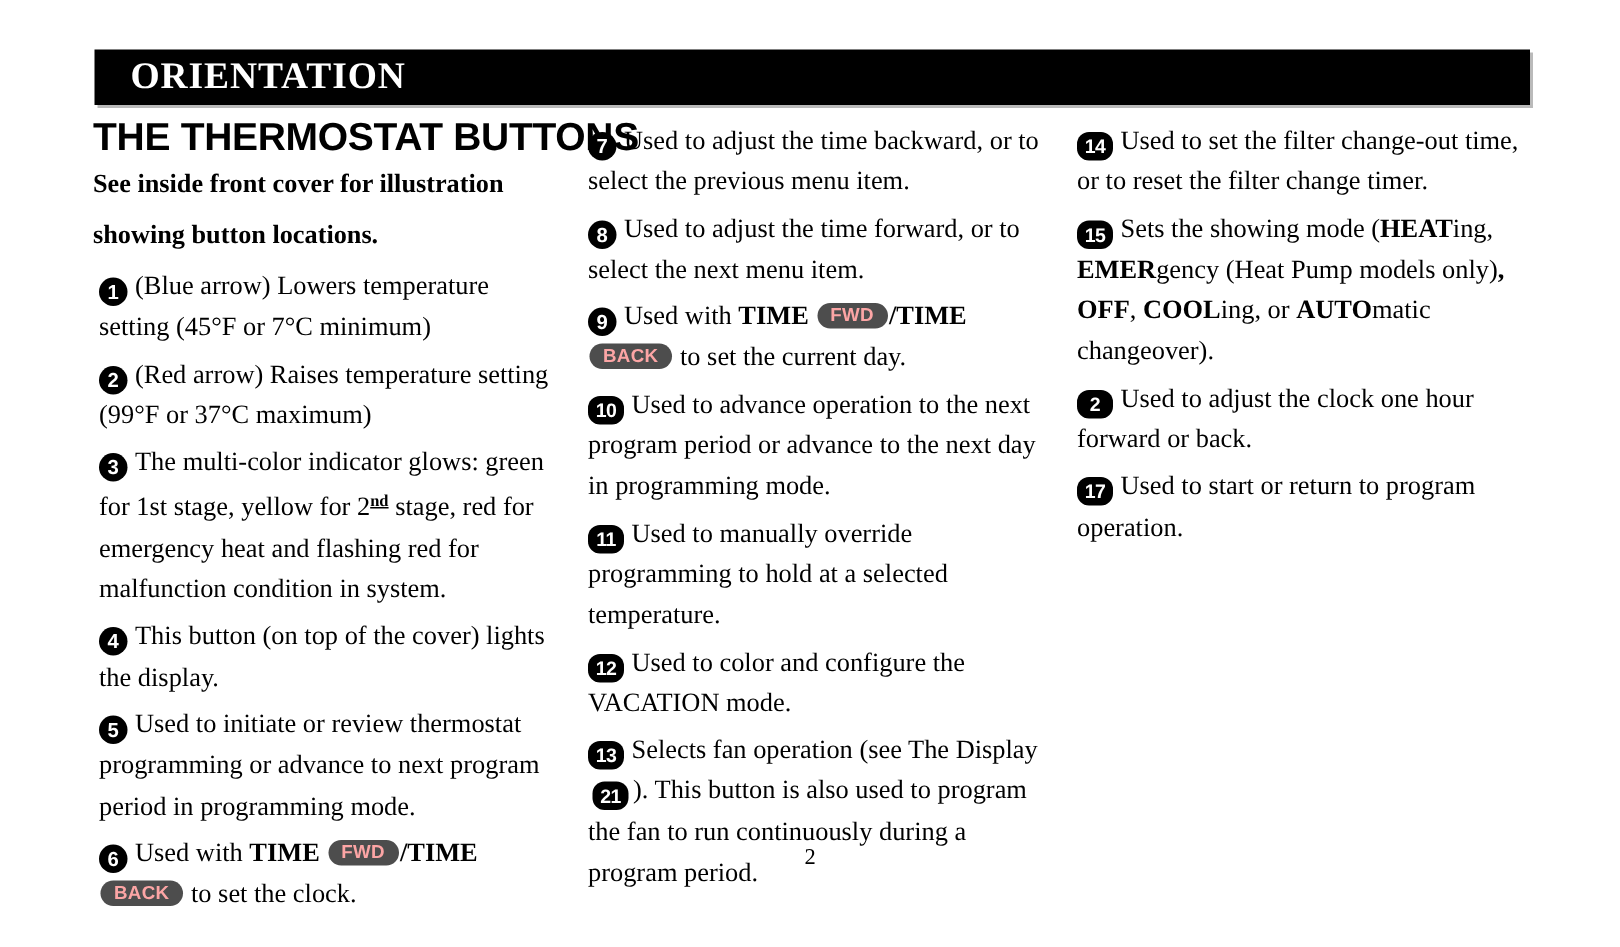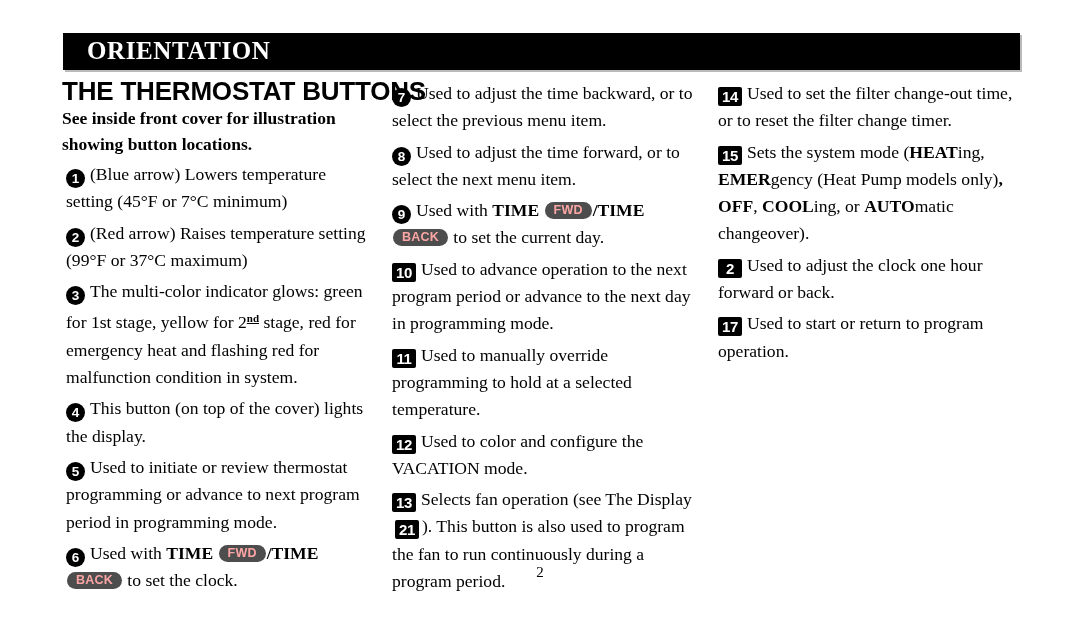--- a/index.html
+++ b/index.html
@@ -65,21 +65,21 @@
   .col-1 { left: 62px;  width: 310px; }
   .col-2 { left: 388px; width: 312px; }
   .col-3 { left: 714px; width: 310px; }
 
   .col-1 .col-inner { padding-top: 29px; }
 
   .intro {
     font-family: "Liberation Serif", "DejaVu Serif", serif;
     font-weight: bold;
     font-size: 17.5px;
-    line-height: 26px;
+    line-height: 34px;
     margin: 0 0 2px 0;
   }
 
   .item {
     font-family: "Liberation Serif", "DejaVu Serif", serif;
     font-size: 17.6px;
     line-height: 27.3px;
     margin: 4px;
     text-indent: 0;
   }
@@ -100,22 +100,22 @@
     width: 19px;
     height: 19px;
     border-radius: 50%;
     font-size: 13.5px;
     line-height: 19px;
   }
   .marker.two-digit {
     min-width: 22px;
     padding: 0 1px;
     height: 19px;
-    border-radius: 2px;
-    font-size: 15px;
+    border-radius: 8px;
+    font-size: 13px;
     line-height: 19.4px;
     letter-spacing: -0.4px;
   }
   .marker.inline-ref {
     margin-left: 3px;
     margin-right: 3px;
   }
 
   
   .pill {
@@ -194,21 +194,21 @@
           <p class="item"><span class="marker two-digit">12</span><span>Used to color and configure the VACATION mode.</span></p>
           <p class="item"><span class="marker two-digit">13</span><span>Selects fan operation (see The Display </span><span class="marker two-digit inline-ref">21</span><span>). This button is also used to program the fan to run continuously during a program period.</span></p>
         </div>
     </div>
   </div>
 
   <div class="col col-3">
     <div class="col-inner">
       <div>
           <p class="item"><span class="marker two-digit">14</span><span>Used to set the filter change-out time, or to reset the filter change timer.</span></p>
-          <p class="item"><span class="marker two-digit">15</span><span>Sets the system mode (</span><b>HEAT</b><span>ing, </span><b>EMER</b><span>gency (Heat Pump models only)</span><b>, </b><b>OFF</b><span>, </span><b>COOL</b><span>ing, or </span><b>AUTO</b><span>matic changeover).</span></p>
+          <p class="item"><span class="marker two-digit">15</span><span>Sets the showing mode (</span><b>HEAT</b><span>ing, </span><b>EMER</b><span>gency (Heat Pump models only)</span><b>, </b><b>OFF</b><span>, </span><b>COOL</b><span>ing, or </span><b>AUTO</b><span>matic changeover).</span></p>
           <p class="item"><span class="marker two-digit">2</span><span>Used to adjust the clock one hour forward or back.</span></p>
           <p class="item"><span class="marker two-digit">17</span><span>Used to start or return to program operation.</span></p>
         </div>
     </div>
   </div>
 
   <div class="page-number">2</div>
 
 </div>
 

